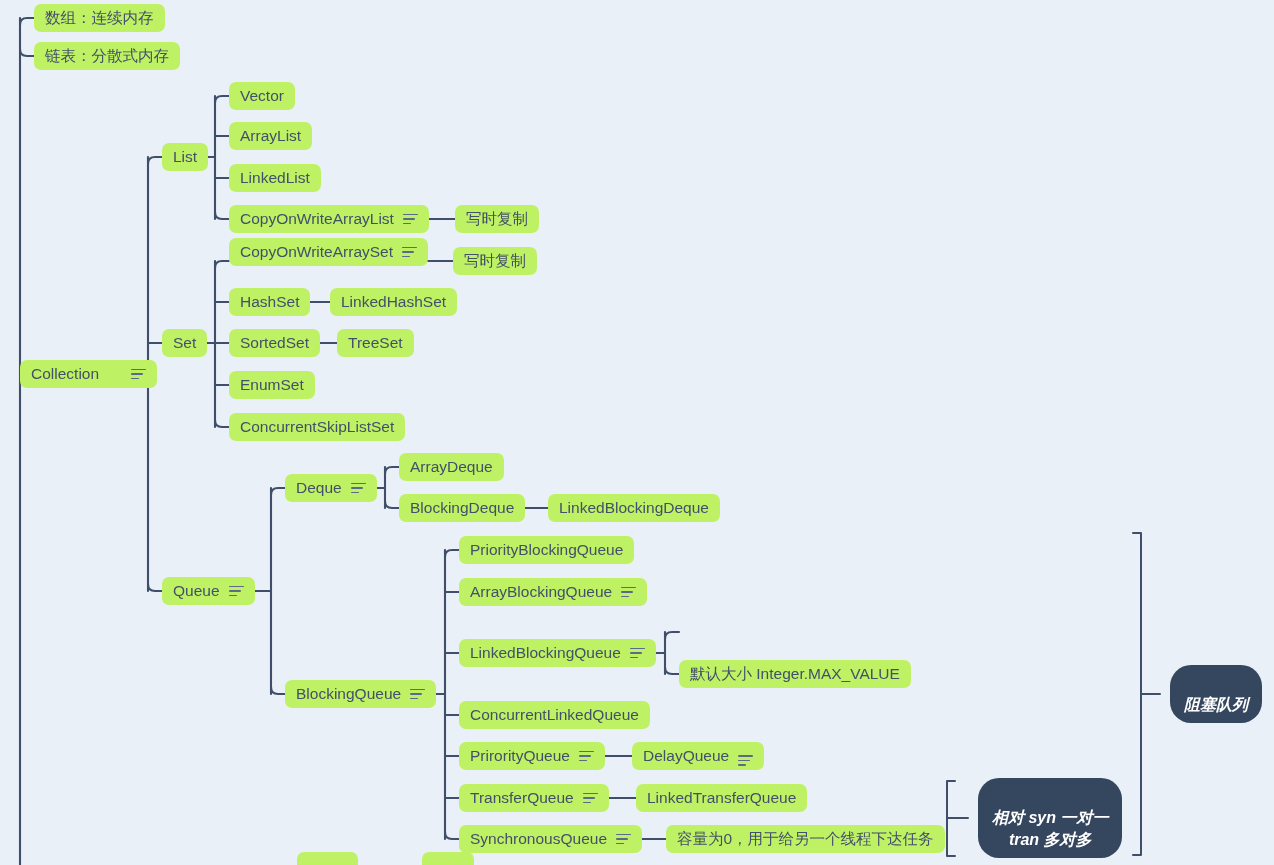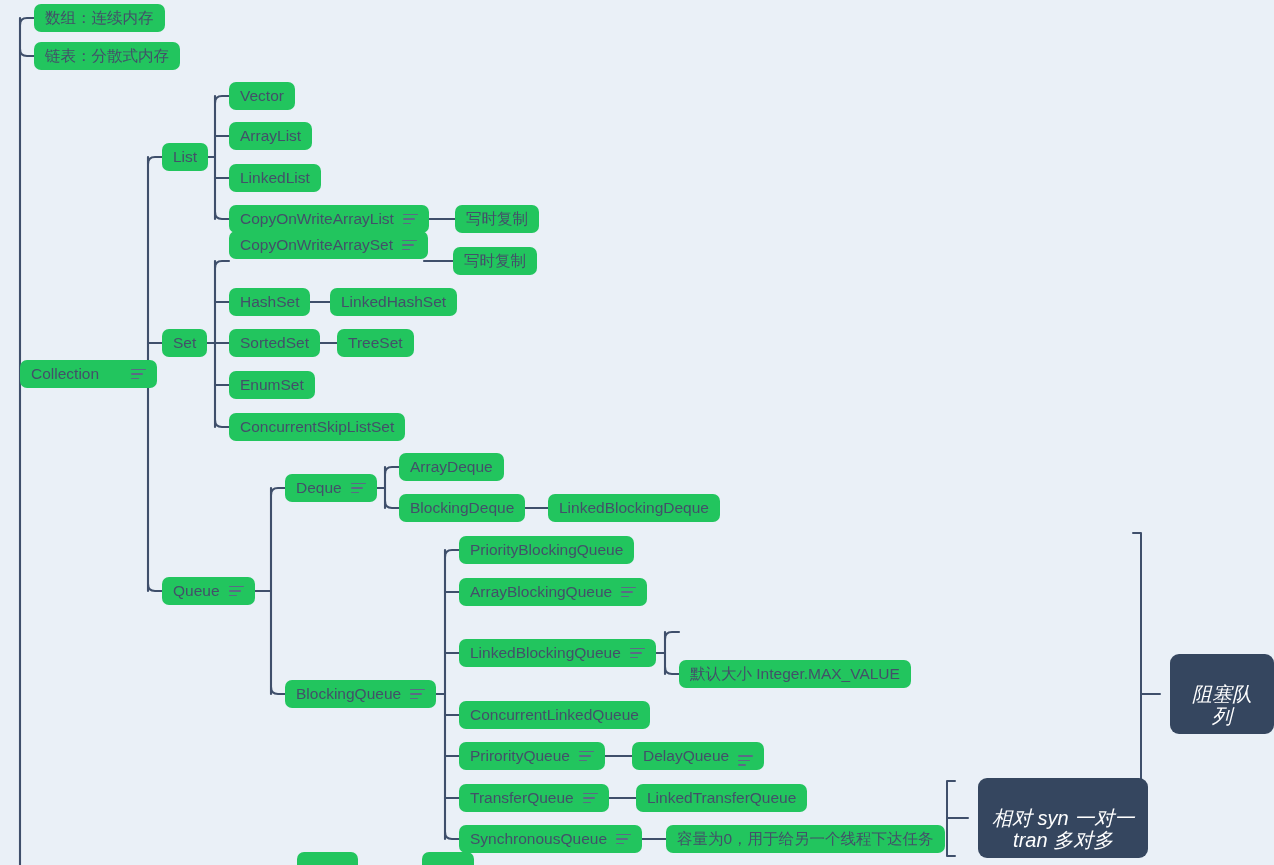--- a/index.html
+++ b/index.html
@@ -10,21 +10,21 @@
     font-family:"Liberation Sans","DejaVu Sans",sans-serif;
     overflow:hidden;
     position:relative;
   }
   #canvas{position:absolute;left:0;top:0;width:1274px;height:865px;}
   #edges{position:absolute;left:0;top:0;width:1274px;height:865px;pointer-events:none;}
 
   .node{
     position:absolute;
     box-sizing:border-box;
-    background:#22c55e;
+    background:#bef264;
     color:#435069;
     border-radius:7px;
     padding:4px 11px;
     font-size:15.5px;
     line-height:20px;
     white-space:nowrap;
     display:flex;
     align-items:center;
     gap:9px;
     transform:translateY(-50%);
@@ -43,26 +43,26 @@
   }
   .note-icon i:nth-child(1){top:0px;width:15px;}
   .note-icon i:nth-child(2){top:4.6px;width:12px;}
   .note-icon i:nth-child(3){top:9.2px;width:8px;}
 
   .badge{
     position:absolute;
     box-sizing:border-box;
     background:#35465f;
     color:#ffffff;
-    border-radius:9px;
+    border-radius:21px;
     padding:7px 14px;
-    font-size:20px;
+    font-size:16px;
     line-height:22px;
     font-style:italic;
-    font-weight:normal;
+    font-weight:bold;
     white-space:pre-line;
     text-align:center;
     transform:translateY(-50%);
   }
 </style>
 </head>
 <body>
 
 <div id="canvas">
 
@@ -188,21 +188,21 @@
         <i></i>
       </span>
   </div>
   <div class="node" style="left:455px;top:219px;">
     <span class="lbl">写时复制</span>
   </div>
 
   <div class="node" style="left:162px;top:343px;">
     <span class="lbl">Set</span>
   </div>
-  <div class="node" style="left:229px;top:245px;">
+  <div class="node" style="left:229px;top:252px;">
     <span class="lbl">CopyOnWriteArraySet</span>
     <span class="note-icon">
         <i></i>
         <i></i>
         <i></i>
       </span>
   </div>
   <div class="node" style="left:453px;top:261px;">
     <span class="lbl">写时复制</span>
   </div>

